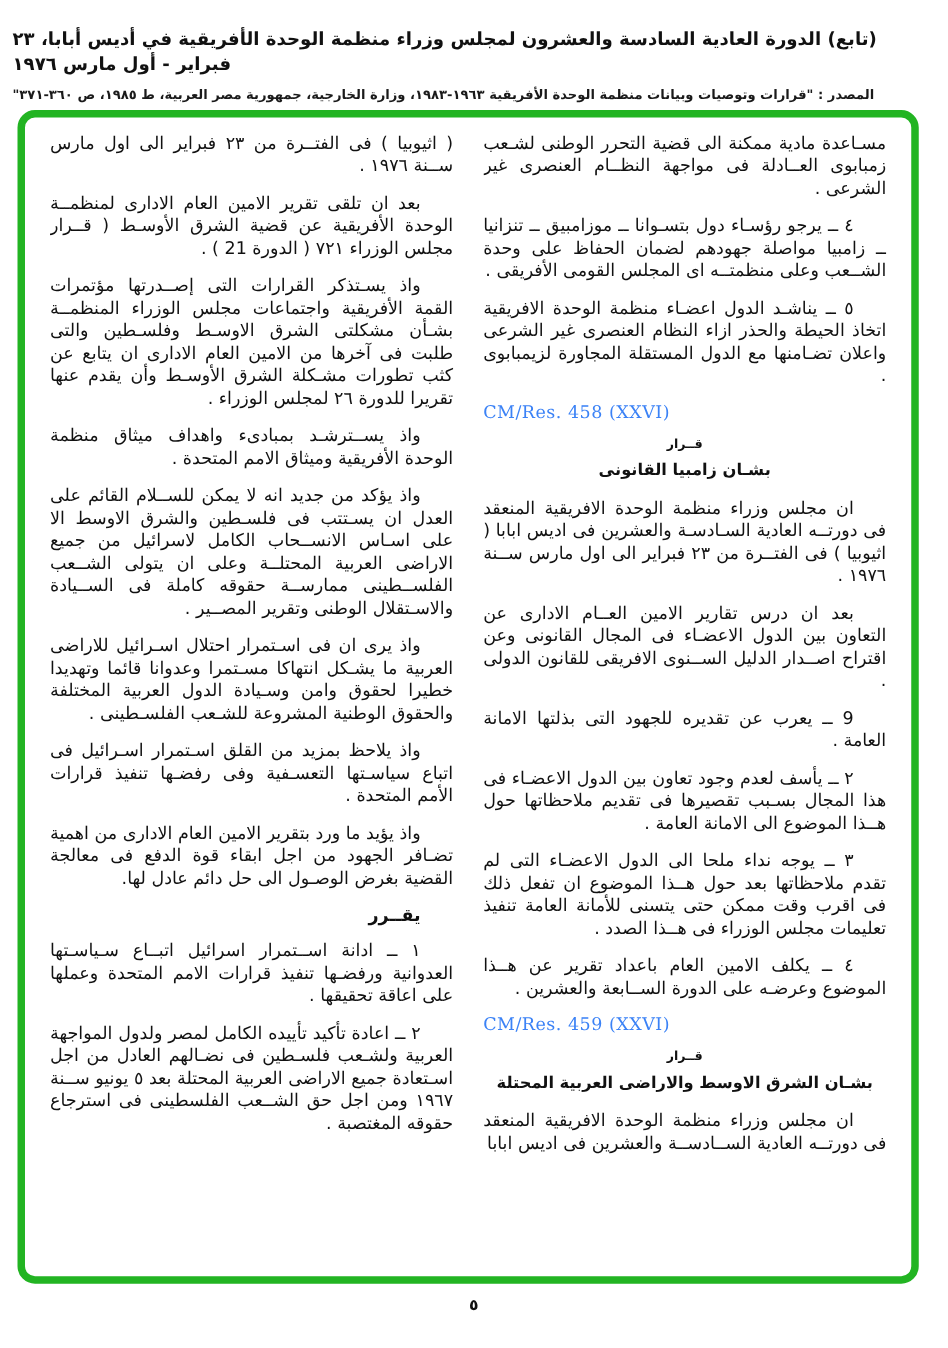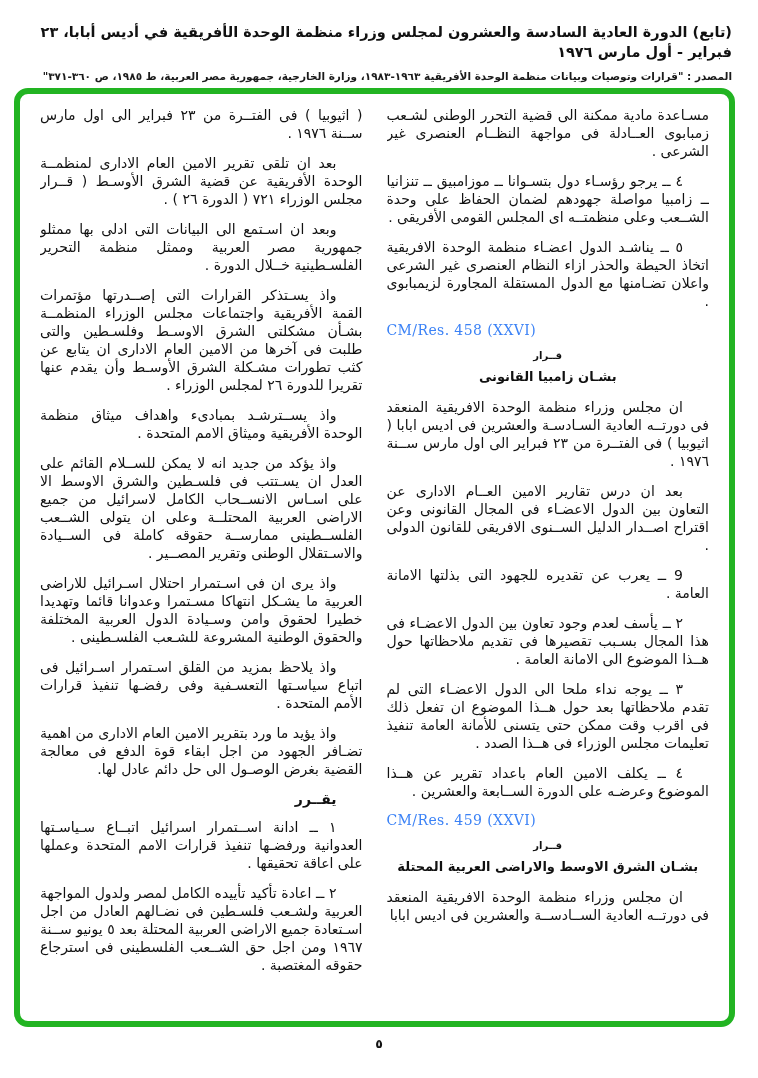--- a/index.html
+++ b/index.html
@@ -14,21 +14,21 @@
     overflow: hidden;
     font-family: "DejaVu Sans", sans-serif;
     color: #111111;
     direction: rtl;
   }
   .page-header {
     position: absolute;
     top: 22px;
     left: 10px;
     right: 26px;
-    text-align: right;
+    text-align: left;
   }
   .header-line1 {
     font-size: 14.5px;
     font-weight: bold;
     letter-spacing: 0.2px;
     line-height: 1.4;
   }
   .header-line2 {
     font-size: 10.5px;
     font-weight: bold;
@@ -123,22 +123,21 @@
       <p class="para indent">٣ ــ يوجه نداء ملحا الى الدول الاعضـاء التى لم تقدم ملاحظاتها بعد حول هــذا الموضوع ان تفعل ذلك فى اقرب وقت ممكن حتى يتسنى للأمانة العامة تنفيذ تعليمات مجلس الوزراء فى هــذا الصدد .</p>
       <p class="para indent">٤ ــ يكلف الامين العام باعداد تقرير عن هــذا الموضوع وعرضـه على الدورة الســابعة والعشرين .</p>
       <p class="cmres">CM/Res. 459 (XXVI)</p>
       <p class="res-title">قــرار</p>
       <p class="res-subject">بشـان الشرق الاوسط والاراضى العربية المحتلة</p>
       <p class="para indent">ان مجلس وزراء منظمة الوحدة الافريقية المنعقد فى دورتــه العادية الســادســة والعشرين فى اديس ابابا</p>
     </div>
 
     <div class="col">
       <p class="para">( اثيوبيا ) فى الفتــرة من ٢٣ فبراير الى اول مارس ســنة ١٩٧٦ .</p>
-      <p class="para indent">بعد ان تلقى تقرير الامين العام الادارى لمنظمــة الوحدة الأفريقية عن قضية الشرق الأوسـط ( قــرار مجلس الوزراء ٧٢١ ( الدورة ٢٦ ) .</p>
-      <p class="para indent">وبعد ان اسـتمع الى البيانات التى ادلى بها ممثلو جمهورية مصر العربية وممثل منظمة التحرير الفلسـطينية خــلال الدورة .</p>
+      <p class="para indent">بعد ان تلقى تقرير الامين العام الادارى لمنظمــة الوحدة الأفريقية عن قضية الشرق الأوسـط ( قــرار مجلس الوزراء ٧٢١ ( الدورة 21 ) .</p>
       <p class="para indent">واذ يسـتذكر القرارات التى إصــدرتها مؤتمرات القمة الأفريقية واجتماعات مجلس الوزراء المنظمــة بشـأن مشكلتى الشرق الاوسـط وفلسـطين والتى طلبت فى آخرها من الامين العام الادارى ان يتابع عن كثب تطورات مشـكلة الشرق الأوسـط وأن يقدم عنها تقريرا للدورة ٢٦ لمجلس الوزراء .</p>
       <p class="para indent">واذ يســترشـد بمبادىء واهداف ميثاق منظمة الوحدة الأفريقية وميثاق الامم المتحدة .</p>
       <p class="para indent">واذ يؤكد من جديد انه لا يمكن للســلام القائم على العدل ان يسـتتب فى فلسـطين والشرق الاوسط الا على اسـاس الانســحاب الكامل لاسرائيل من جميع الاراضى العربية المحتلــة وعلى ان يتولى الشــعب الفلســطينى ممارســة حقوقه كاملة فى الســيادة والاسـتقلال الوطنى وتقرير المصــير .</p>
       <p class="para indent">واذ يرى ان فى اسـتمرار احتلال اسـرائيل للاراضى العربية ما يشـكل انتهاكا مسـتمرا وعدوانا قائما وتهديدا خطيرا لحقوق وامن وسـيادة الدول العربية المختلفة والحقوق الوطنية المشروعة للشـعب الفلسـطينى .</p>
       <p class="para indent">واذ يلاحظ بمزيد من القلق اسـتمرار اسـرائيل فى اتباع سياسـتها التعسـفية وفى رفضـها تنفيذ قرارات الأمم المتحدة .</p>
       <p class="para indent">واذ يؤيد ما ورد بتقرير الامين العام الادارى من اهمية تضـافر الجهود من اجل ابقاء قوة الدفع فى معالجة القضية بغرض الوصـول الى حل دائم عادل لها.</p>
       <p class="para decide">يقــرر</p>
       <p class="para indent">١ ــ ادانة اســتمرار اسرائيل اتبــاع سـياسـتها العدوانية ورفضـها تنفيذ قرارات الامم المتحدة وعملها على اعاقة تحقيقها .</p>
       <p class="para indent">٢ ــ اعادة تأكيد تأييده الكامل لمصر ولدول المواجهة العربية ولشـعب فلسـطين فى نضـالهم العادل من اجل اسـتعادة جميع الاراضى العربية المحتلة بعد ٥ يونيو ســنة ١٩٦٧ ومن اجل حق الشــعب الفلسطينى فى استرجاع حقوقه المغتصبة .</p>
     </div>

